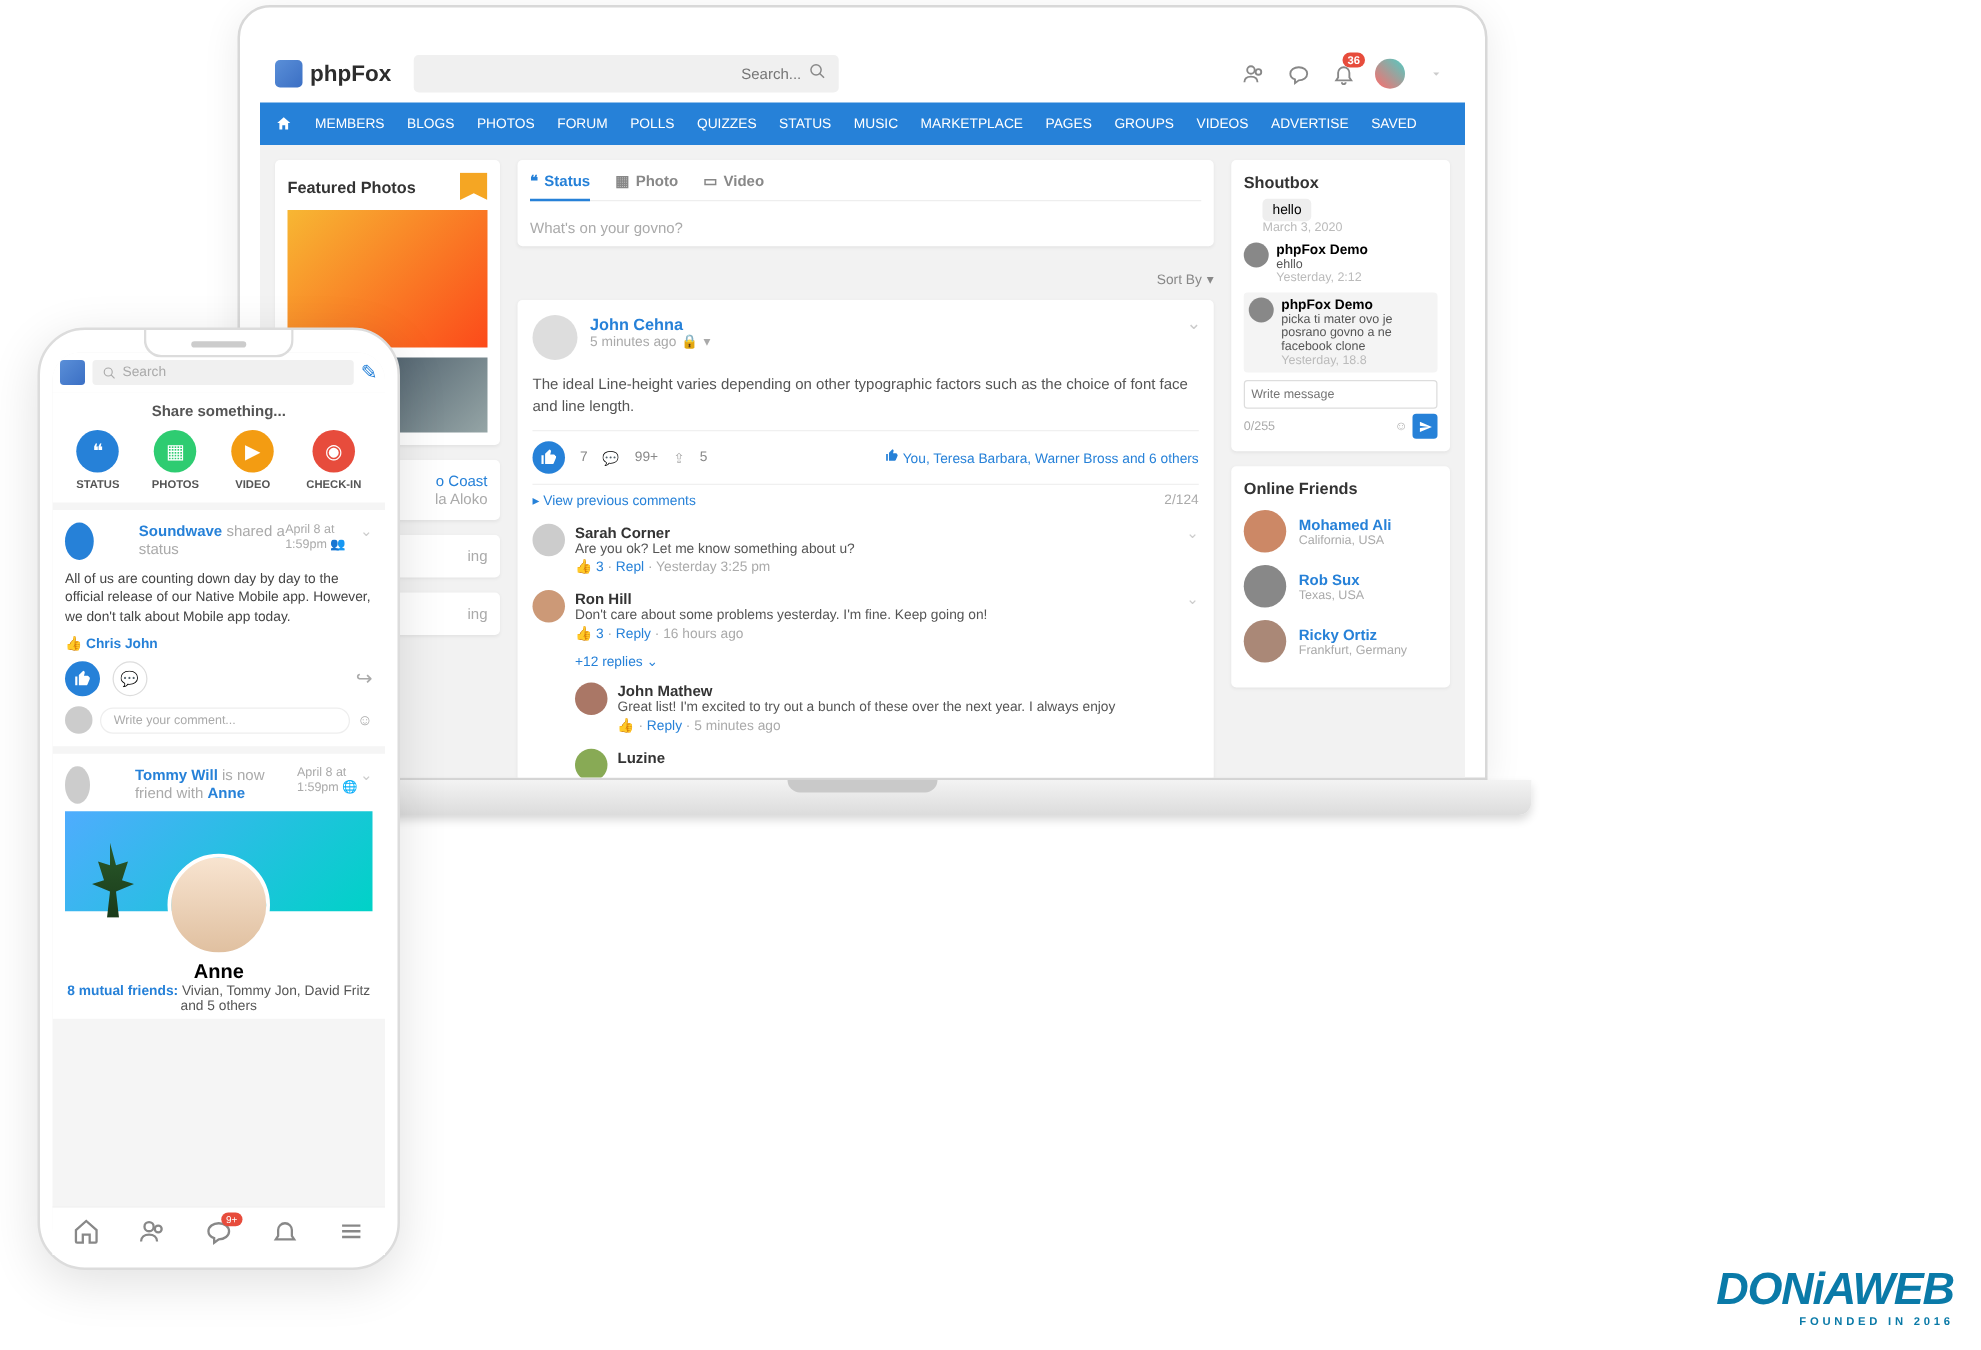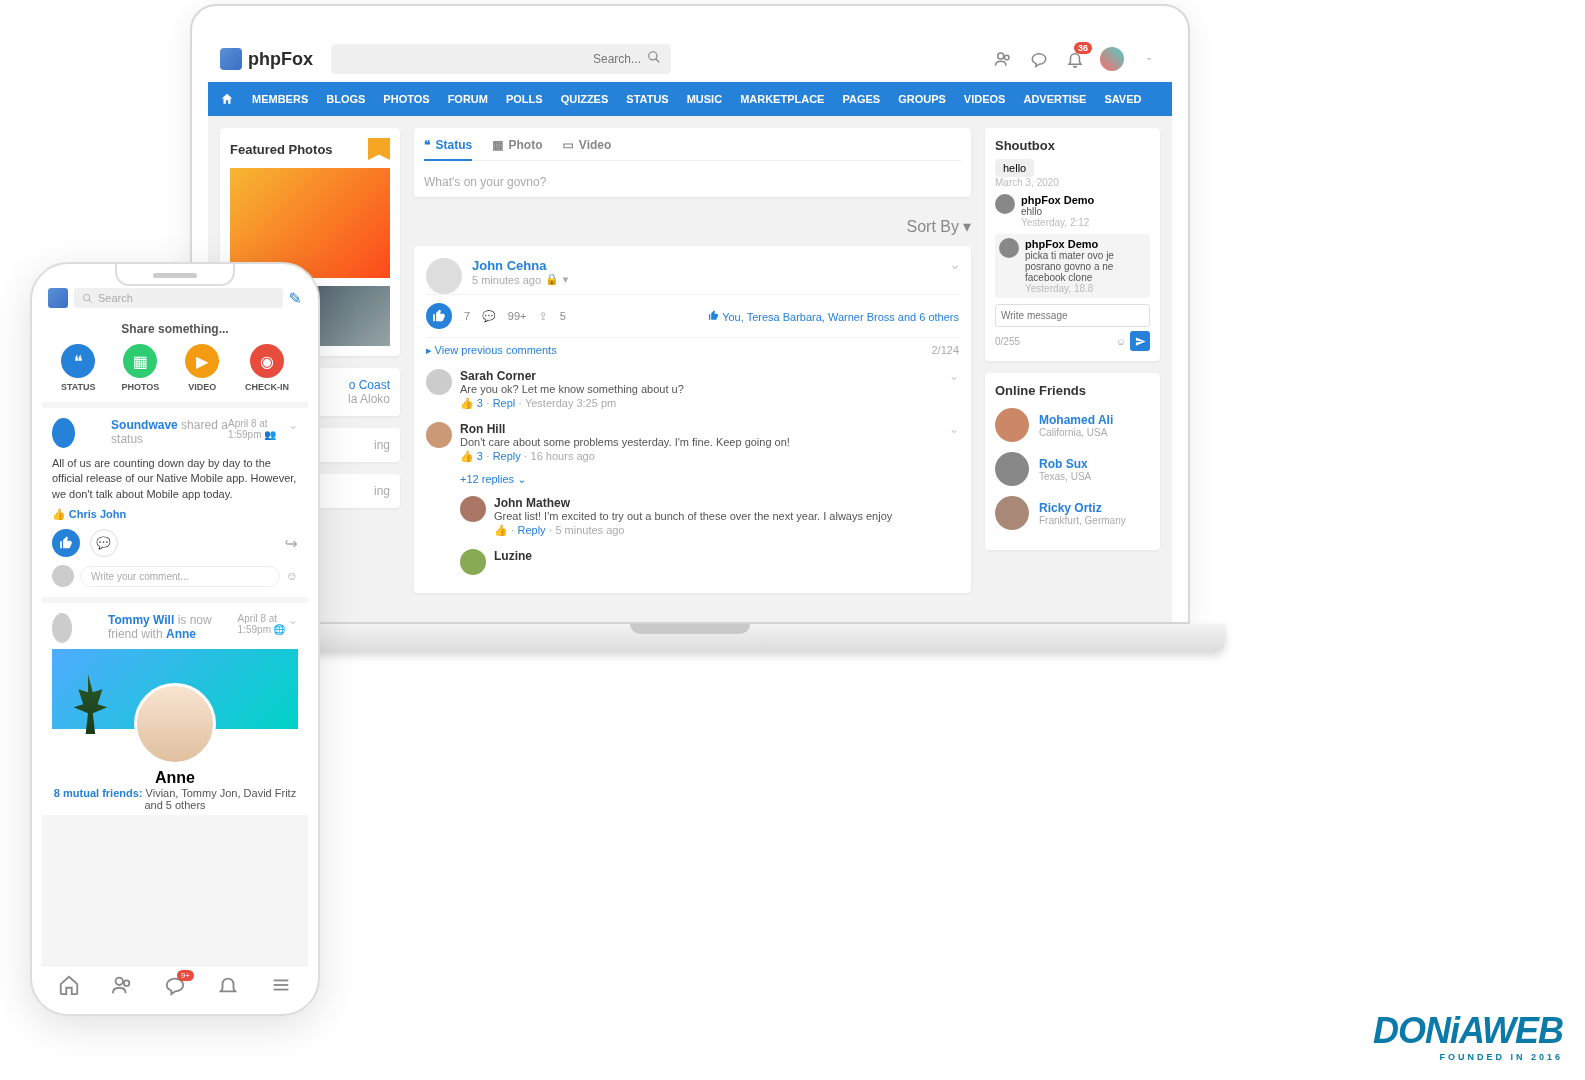--- a/index.html
+++ b/index.html
@@ -19,41 +19,41 @@
 .search input { width:100%; height:30px; background:#f0f0f0; border:none; border-radius:4px; padding:0 30px 0 12px; font-size:12px; color:#333;text-align:right; }
 .search-icon { position:absolute; right:10px; top:6px; color:#888; font-size:14px; }
 .header-spacer { flex:1; }
 .header-icons { display:flex; gap:14px; align-items:center; color:#888; }
 .hicon { position:relative; width:22px; height:22px; display:flex; align-items:center; justify-content:center; font-size:16px; cursor:pointer; }
 .badge-count { position:absolute; top:-6px; right:-6px; background:#e74c3c; color:#fff; font-size:9px; font-weight:700; padding:1px 4px; border-radius:8px; }
 .avatar-sm { width:24px; height:24px; border-radius:50%; background:linear-gradient(45deg,#ff6b6b,#4ecdc4); }
 
 
 .nav { background:#2681d8; display:flex; align-items:center; padding:0 12px; height:34px; gap:18px; }
-.nav-item { color:#fff; font-size:11px; font-weight:700; cursor:pointer; }
+.nav-item { color:#fff; font-size:11px; font-weight:400; cursor:pointer; }
 .nav-home { font-size:14px; }
 
 
 .d-body { display:flex; padding:12px; gap:14px; background:#f2f2f2; height:520px; overflow:hidden; }
 .col-left { width:180px; }
 .col-center { flex:1; }
 .col-right { width:175px; }
 
 .card { background:#fff; border-radius:4px; padding:10px; margin-bottom:12px; box-shadow:0 1px 3px rgba(0,0,0,0.06); }
 .card-title { font-size:13px; font-weight:700; color:#333; display:flex; justify-content:space-between; align-items:center; }
 .ribbon { width:22px; height:22px; background:#f5a623; clip-path:polygon(0 0,100% 0,100% 100%,50% 75%,0 100%); }
 .ph-img { width:100%; height:110px; background:linear-gradient(135deg,#f7b733,#fc4a1a); margin-top:8px; }
 .ph-img2 { width:100%; height:60px; background:linear-gradient(135deg,#2c3e50,#95a5a6); margin-top:8px; }
 
 
 .composer-tabs { display:flex; gap:20px; border-bottom:1px solid #eee; padding-bottom:8px; }
 .ctab { font-size:12px; font-weight:600; color:#888; display:flex; align-items:center; gap:5px; cursor:pointer; }
 .ctab.active { color:#2681d8; border-bottom:2px solid #2681d8; margin-bottom:-9px; padding-bottom:7px; }
 .composer-body { font-size:12px; color:#aaa; padding:14px 0 4px; }
-.sortby { text-align:right; font-size:16px; color:#888; display:flex; justify-content:flex-end; align-items:center; gap:4px; cursor:pointer; padding:8px 0 0; }
+.sortby { text-align:right; font-size:11px; color:#888; display:flex; justify-content:flex-end; align-items:center; gap:4px; cursor:pointer; padding:8px 0 0; }
 
 
 .post { background:#fff; border-radius:4px; padding:12px; margin-top:10px; box-shadow:0 1px 3px rgba(0,0,0,0.06); font-size:12px; position:relative; }
 .post-head { display:flex; gap:10px; }
 .avatar-md { width:36px; height:36px; border-radius:50%; background:#ddd; flex-shrink:0; }
 .post-user { color:#2681d8; font-weight:700; font-size:13px; }
 .post-meta { color:#aaa; font-size:11px; display:flex; gap:4px; align-items:center; }
 .post-text { margin:10px 0; color:#555; line-height:1.5; }
 .post-actions { display:flex; align-items:center; gap:12px; color:#888; font-size:11px; padding:8px 0; border-top:1px solid #f0f0f0; }
 .like-btn { width:26px; height:26px; background:#2681d8; border-radius:50%; display:flex; align-items:center; justify-content:center; color:#fff; font-size:13px; }
@@ -65,21 +65,21 @@
 .cmt-body { flex:1; }
 .cmt-user { font-weight:700; font-size:12px; color:#333; }
 .cmt-text { font-size:11px; color:#555; }
 .cmt-meta { font-size:11px; color:#aaa; margin-top:2px; }
 .cmt-meta .lk { color:#2681d8; }
 .replies { color:#2681d8; font-size:11px; margin:4px 0 4px 34px; cursor:pointer; }
 .comment.nested { margin-left:34px; }
 .post-menu { position:absolute; right:10px; top:10px; color:#ccc; font-size:14px; cursor:pointer; }
 
 
-.shout-item { font-size:11px; margin:6px 0; }
+.shout-item { font-size:11px; margin:6px 15px; }
 .shout-bubble { background:#eee; display:inline-block; padding:3px 8px; border-radius:4px; }
 .shout-time { color:#bbb; font-size:10px; }
 .shout-item2 { display:flex; gap:6px; margin:6px 0; }
 .shout-av { width:20px; height:20px; border-radius:50%; background:#888; flex-shrink:0; }
 .shout-name { font-weight:700; font-size:11px; }
 .shout-msg { font-size:10px; color:#555; }
 .shout-input { width:100%; border:1px solid #ddd; border-radius:3px; padding:5px; font-size:10px; }
 .shout-foot { display:flex; align-items:center; justify-content:space-between; font-size:10px; color:#aaa; margin-top:4px; }
 .send-btn { background:#2681d8; color:#fff; width:20px; height:20px; display:flex; align-items:center; justify-content:center; border-radius:3px; cursor:pointer; }
 
@@ -266,20 +266,21 @@
             <div class="avatar-md"></div>
             <div>
               <div class="post-user">John Cehna</div>
               <div class="post-meta">
                 <span>5 minutes ago</span>
                 <span>🔒</span>
                 <span>▾</span>
               </div>
             </div>
           </div>
+          <div class="post-text">The ideal Line-height varies depending on other typographic factors such as the choice of font face and line length.</div>
           <div class="post-actions">
             <div class="like-btn">
               <svg width="14" height="14" viewBox="0 0 24 24" fill="currentColor">
                   <path d="M2 21h3V9H2v12zm19-11c0-1-1-2-2-2h-5l1-4V3c0-.5-.2-1-.6-1.4L13 1 7 7v14h10c.8 0 1.5-.5 1.8-1.2l3-7c.1-.3.2-.6.2-.8v-2z"></path>
                 </svg>
             </div>
             <span>7</span>
             <span style="color:#aaa;">💬</span>
             <span>99+</span>
             <span style="color:#aaa;">⇪</span>

